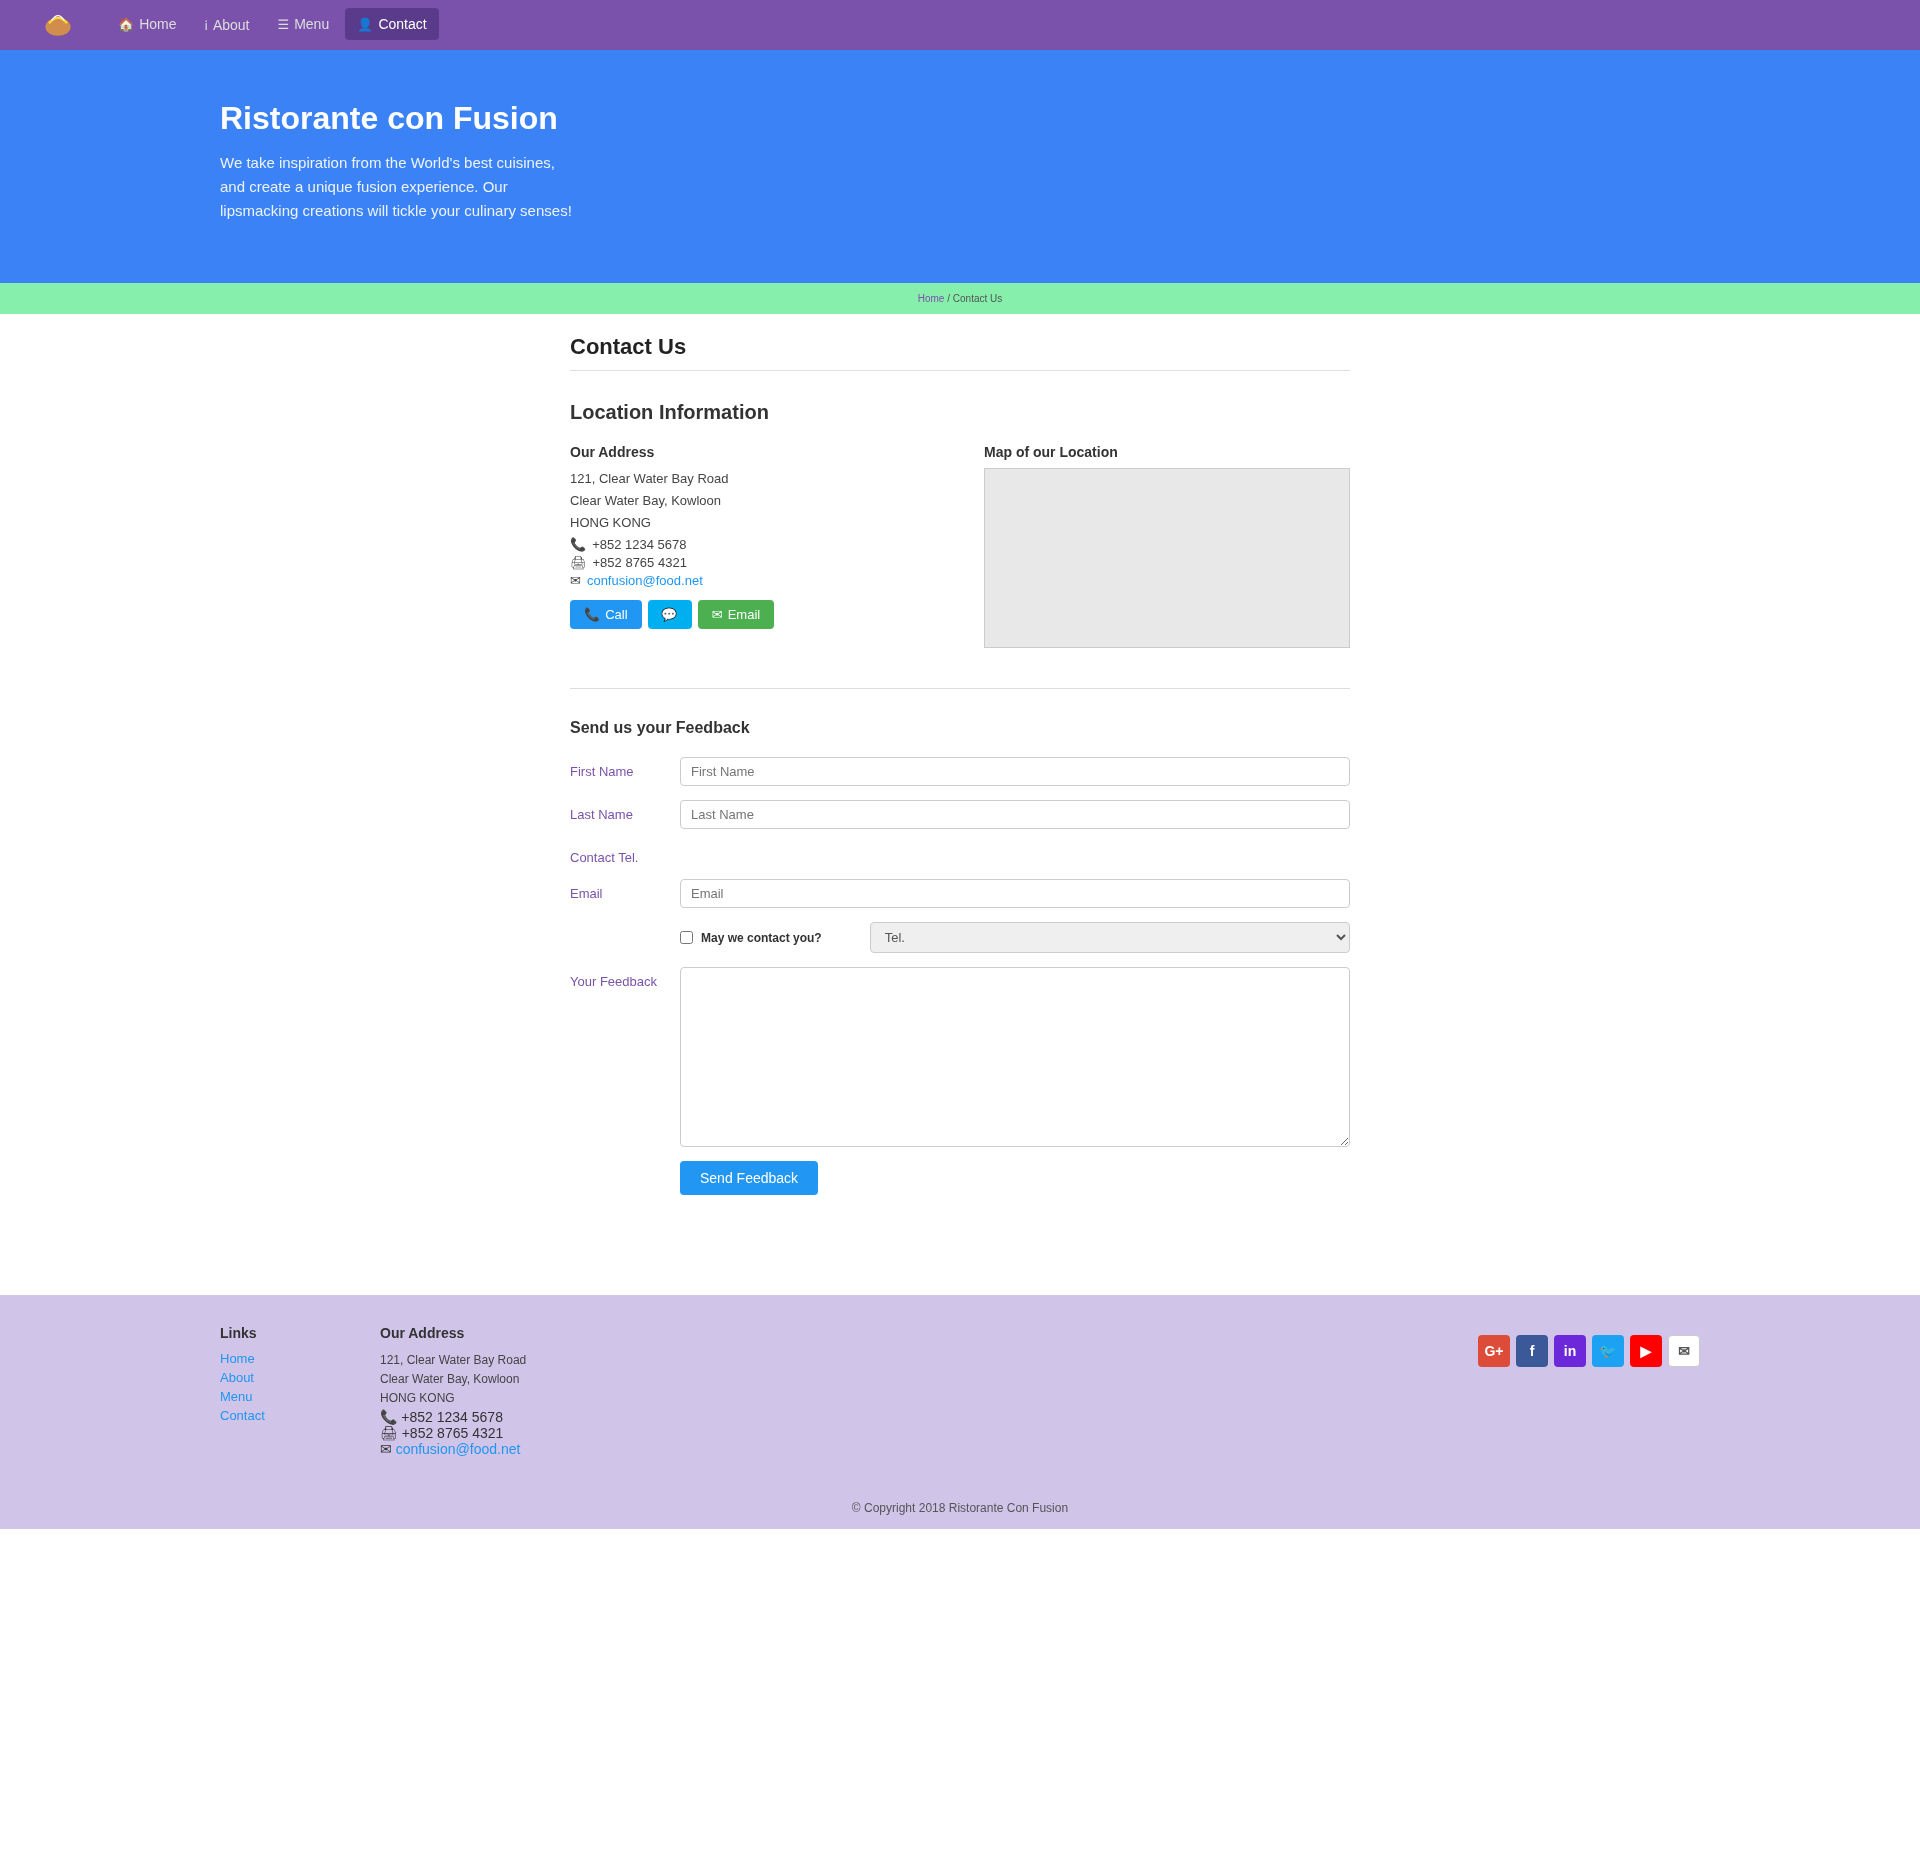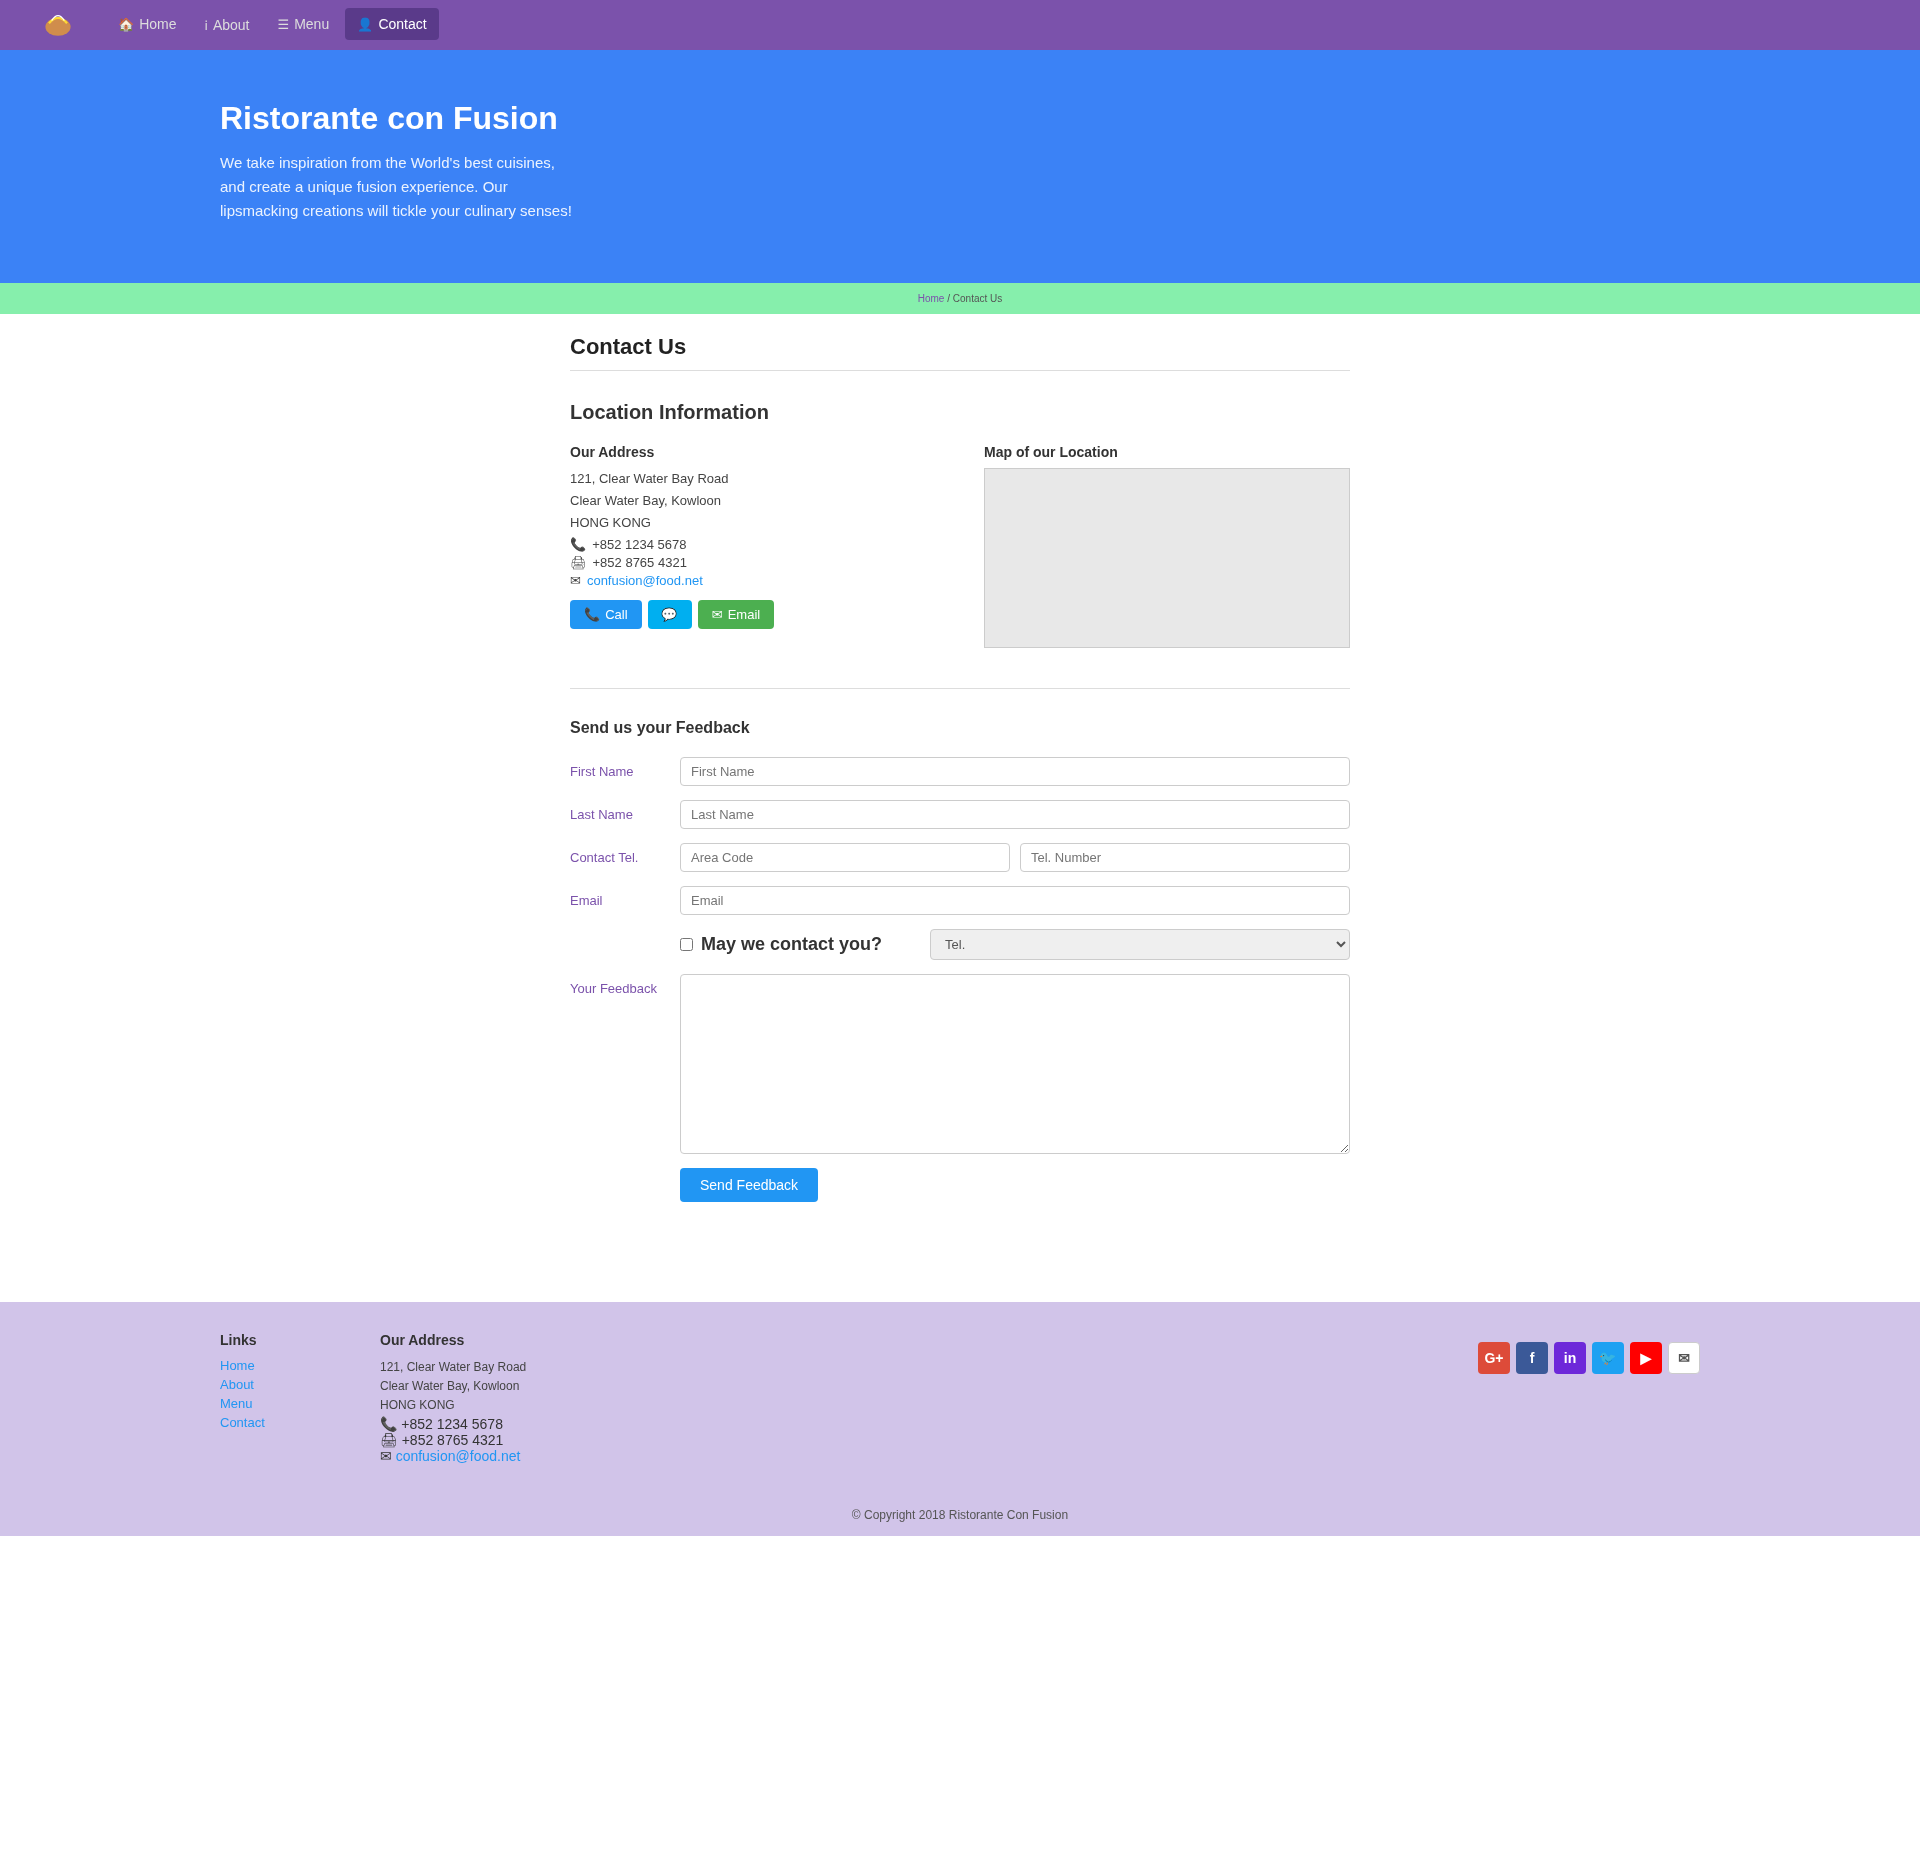--- a/index.html
+++ b/index.html
@@ -240,21 +240,21 @@
       flex: 1;
     }
     .checkbox-row {
       display: flex;
       align-items: center;
       gap: 8px;
       margin-bottom: 14px;
       margin-left: 110px;
     }
     .checkbox-row label {
-      font-size: 18px;
+      font-size: 12px;
       font-weight: bold;
       color: #333;
     }
     .contact-select {
       margin-left: 40px;
     }
     textarea.form-control {
       height: 180px;
       resize: vertical;
     }
@@ -454,24 +454,20 @@
       <input type="text" class="form-control" placeholder="First Name" style="">
     </div>
 
     <div class="form-group">
       <label class="form-label">Last Name</label>
       <input type="text" class="form-control" placeholder="Last Name" style="">
     </div>
 
     <div class="form-group">
       <label class="form-label">Contact Tel.</label>
-      <div class="tel-row">
-        <input type="text" class="form-control tel-area" placeholder="Area Code" style="">
-        <input type="text" class="form-control tel-number" placeholder="Tel. Number" style="">
-      </div>
     </div>
 
     <div class="form-group">
       <label class="form-label">Email</label>
       <input type="email" class="form-control" placeholder="Email" style="">
     </div>
 
     <div class="checkbox-row">
       <input type="checkbox" id="mayContact" style="">
       <label for="mayContact">May we contact you?</label>

